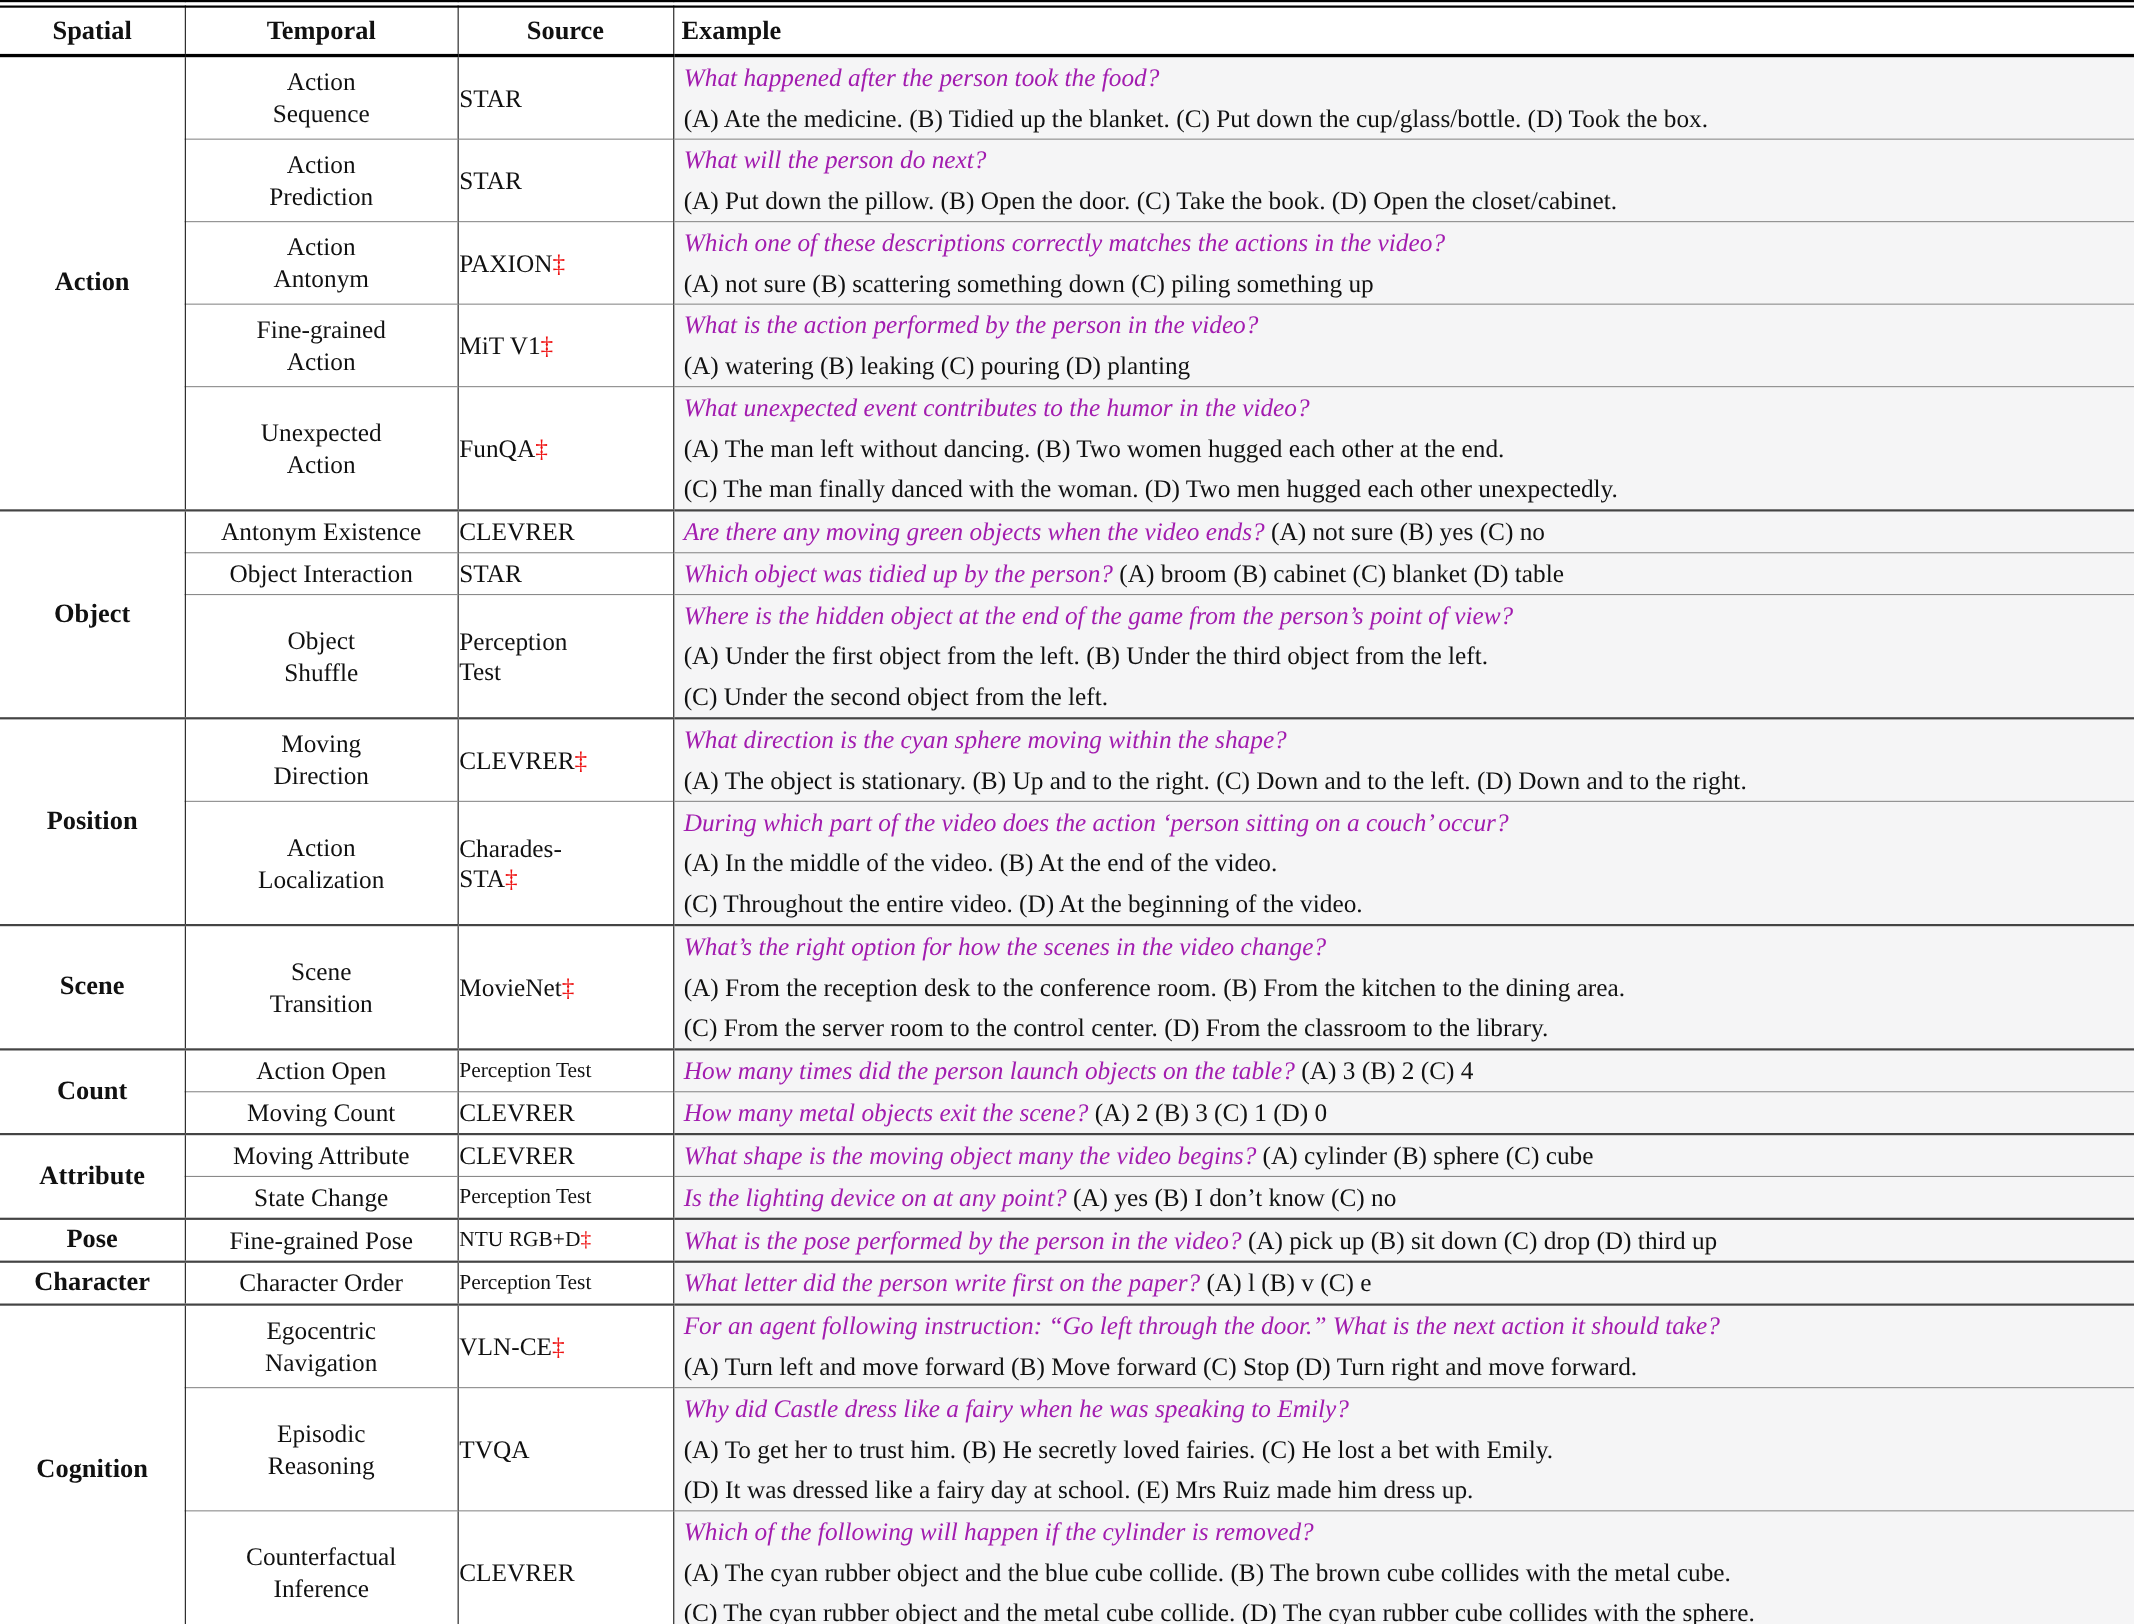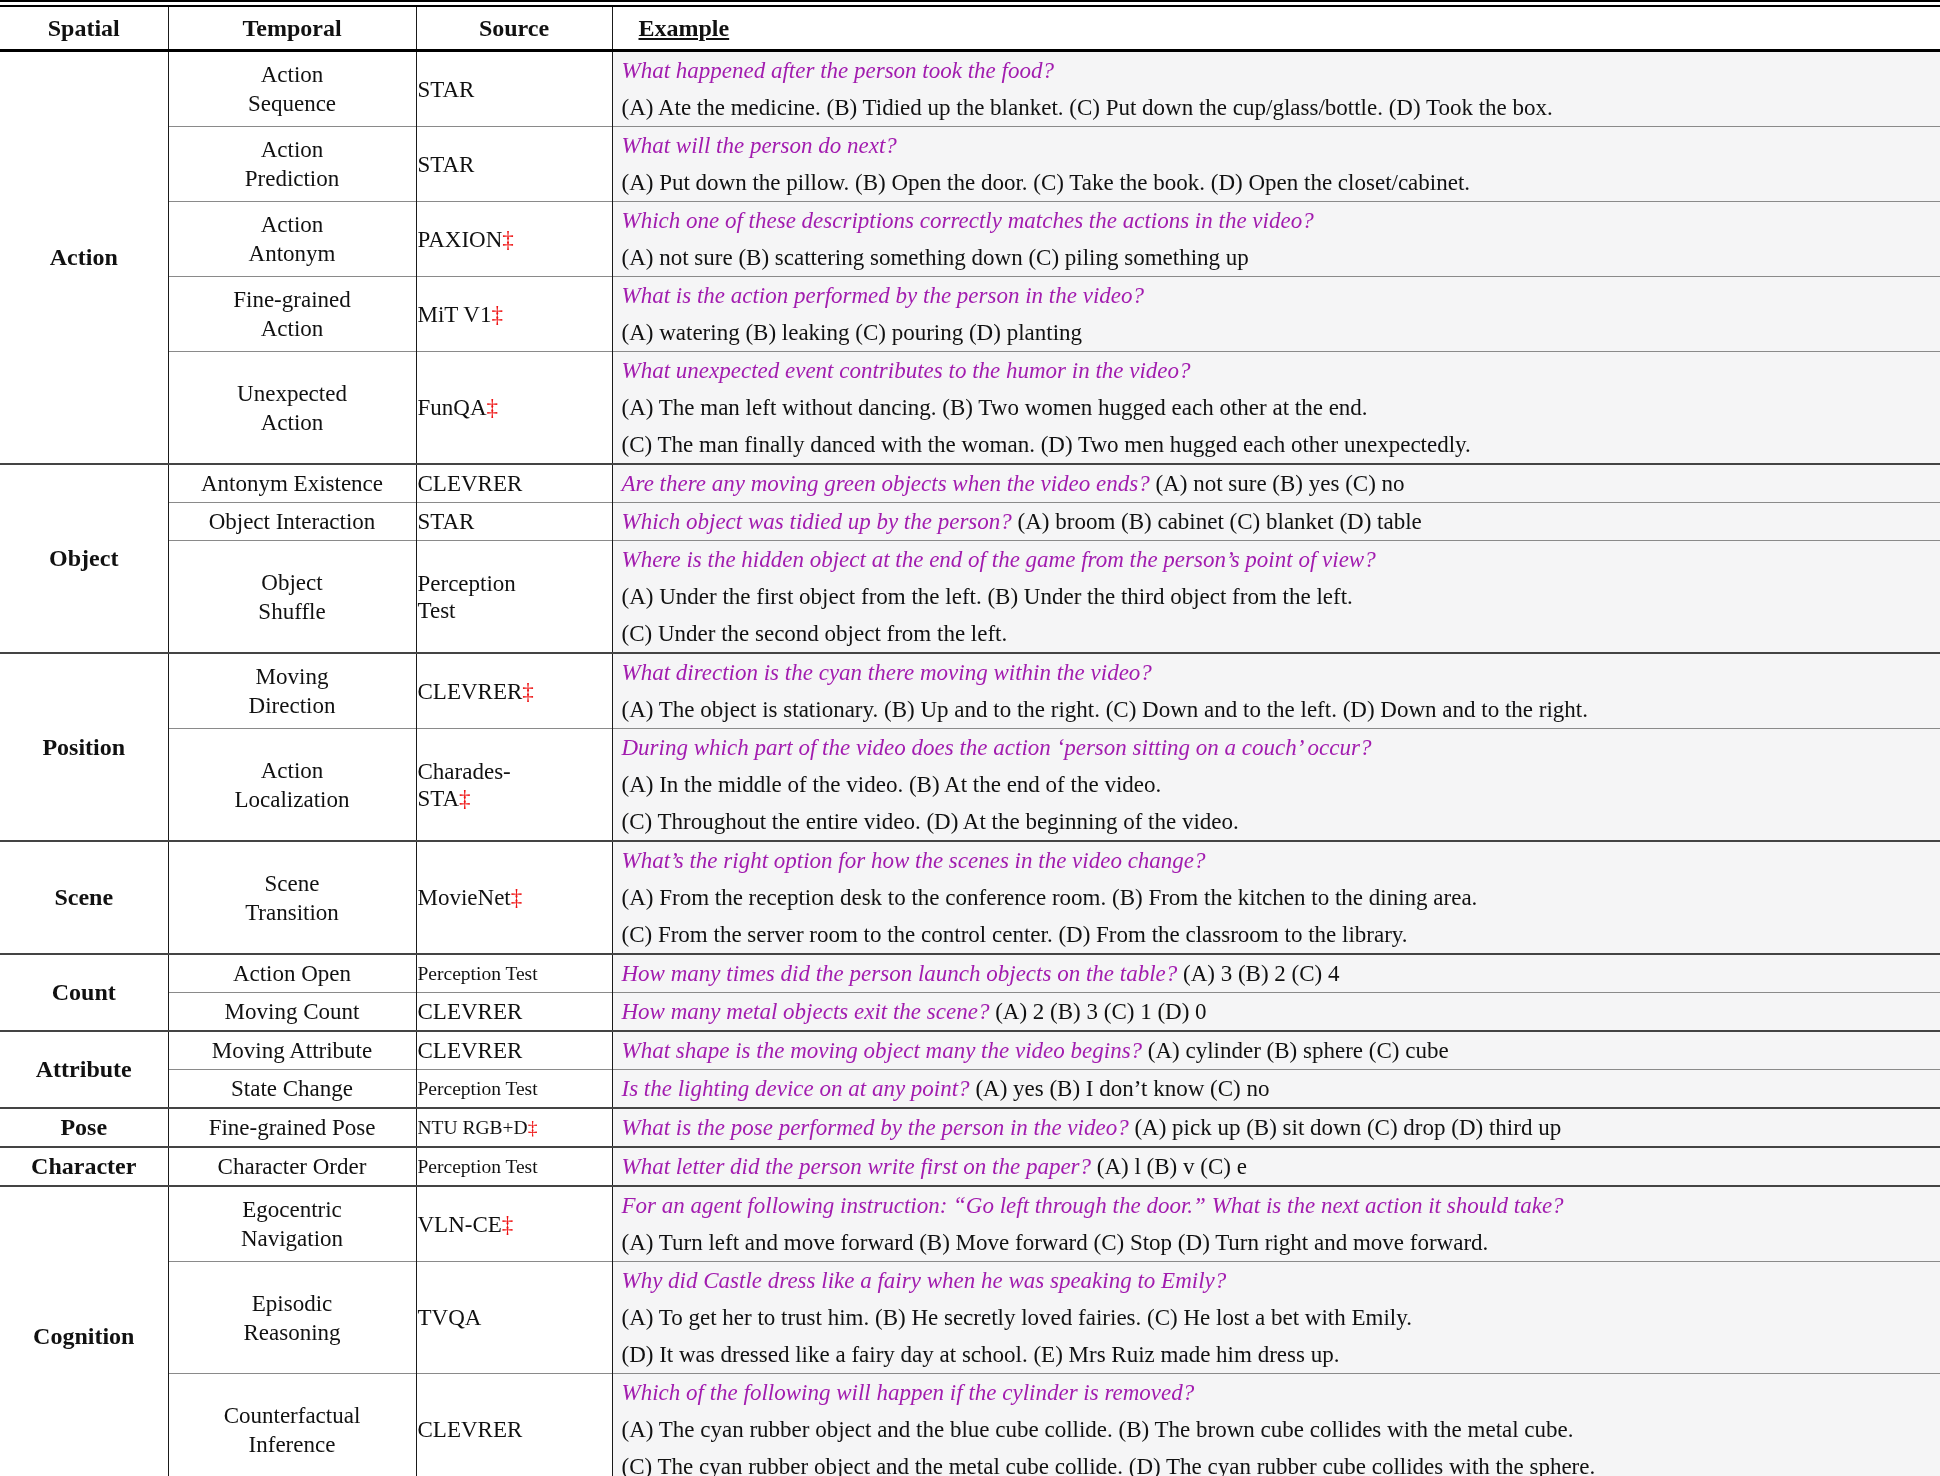--- a/index.html
+++ b/index.html
@@ -7,21 +7,21 @@
   table.mvtable {
     width:1940px; table-layout:fixed; border-collapse:collapse;
     font-family:"Liberation Serif","DejaVu Serif",serif;
     font-size:23px; color:#111;
     border-top:7px double #000; border-bottom:7px double #000;
   }
   col.c-cat{width:168px;} col.c-task{width:248px;} col.c-src{width:196px;} col.c-ex{width:1328px;}
   thead th { height:40px; font-size:24px; font-weight:bold; vertical-align:middle;
              border-bottom:3px solid #000; background:#fff; }
   th.hc { text-align:center; }
-  th.hl { text-align:left; padding-left:26px;text-decoration:underline; }
+  th.hl { text-align:left; padding-left:7px; }
   .vdark { border-right:1px solid #1a1a1a;margin-left:27px; }
   .vlight { border-right:1px solid #9a9a9a; }
   td { vertical-align:middle; }
   td.cat { font-weight:bold; font-size:24px; text-align:center; background:#fff; }
   td.task { text-align:center; white-space:pre-line; line-height:29px; background:#fff; }
   td.src  { white-space:pre-line; line-height:27px; background:#fff; }
   td.src.small { font-size:19.5px; }
   td.ex { background:#f5f5f6; padding:0 9px; line-height:37px; }
   .q { color:#a21caf; font-style:italic; }
   .dagger { color:#ee1111; font-style:normal; font-weight:normal; }
@@ -120,21 +120,21 @@
             <div>(A) Under the first object from the left. (B) Under the third object from the left.</div>
             <div>(C) Under the second object from the left.</div>
           </td>
         </tr>
         <tr class="sec-top">
           <td class="cat vdark" rowspan="2">Position</td>
           <td class="task vdark">Moving
 Direction</td>
           <td class="src vdark">CLEVRER<span class="dagger">‡</span></td>
           <td class="ex vlight">
-            <div><span class="q">What direction is the cyan there moving within the video?</span></div>
+            <div><span class="q">What direction is the cyan sphere moving within the shape?</span></div>
             <div>(A) The object is stationary. (B) Up and to the right. (C) Down and to the left. (D) Down and to the right.</div>
           </td>
         </tr>
         <tr class="sub-row">
           <td class="task vdark">Action
 Localization</td>
           <td class="src vdark">Charades-
 STA<span class="dagger">‡</span></td>
           <td class="ex vlight">
             <div><span class="q">During which part of the video does the action ‘person sitting on a couch’ occur?</span></div>

